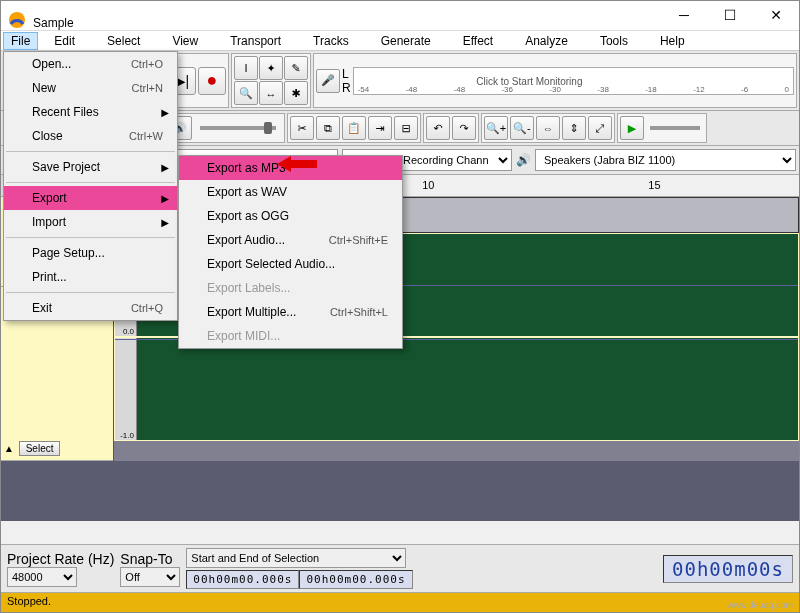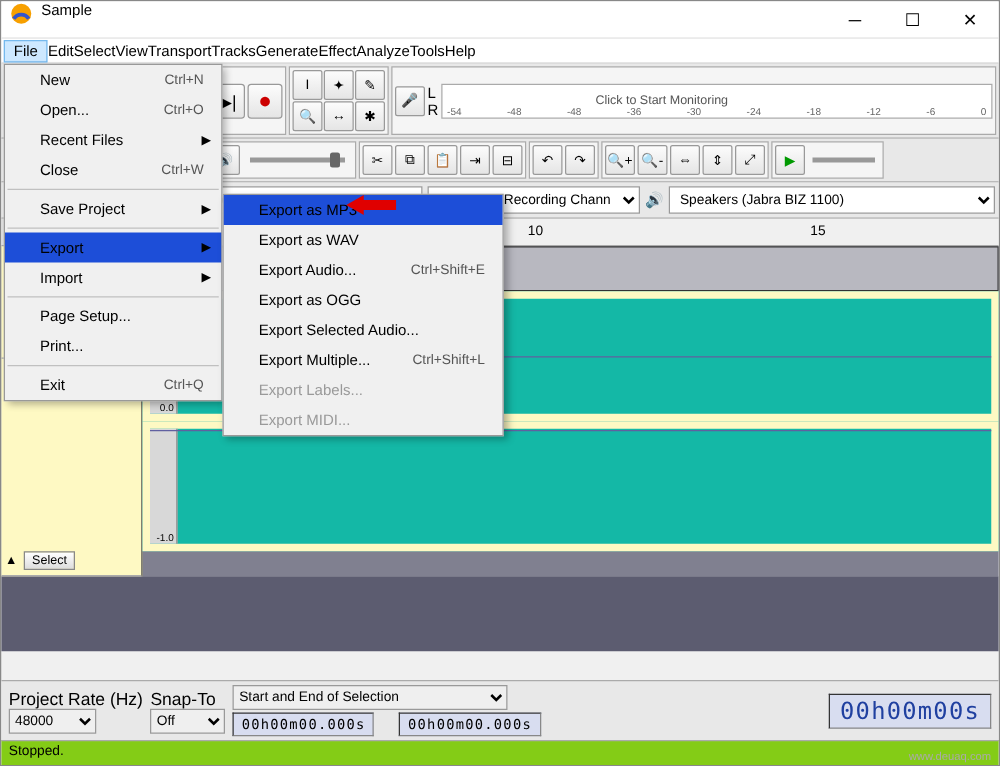--- a/index.html
+++ b/index.html
@@ -1,57 +1,57 @@
 <!DOCTYPE html>
 <html><head>
 <meta charset="utf-8">
 <style>
 * { box-sizing: border-box; margin: 0; padding: 0; font-family: "Segoe UI", Tahoma, sans-serif; }
 body { width: 800px; height: 613px; overflow: hidden; background: #f0f0f0; border: 1px solid #888; position: relative; font-size: 12px; }
-.titlebar { height: 30px; background: #fff; display: flex; align-items: flex-start; border-bottom: 1px solid #ddd; }
+.titlebar { height: 30px; background: #fff; display: flex; align-items: flex-end; border-bottom: 1px solid #ddd; }
 .titlebar .icon { width: 20px; height: 20px; margin: 0 6px; position: relative; }
 .titlebar .icon svg { width: 100%; height: 100%; }
 .titlebar .title { flex: 1; font-size: 12px; }
 .winbtn { width: 46px; height: 30px; display: flex; align-items: center; justify-content: center; font-size: 14px; }
 .menubar { height: 20px; background: #fff; display: flex; align-items: center; padding: 0 2px; font-size: 12px; border-bottom: 1px solid #ccc; }
-.menubar .menu { padding: 2px 0; }
+.menubar .menu { padding: 2px 16px; }
 .menubar .menu.active { background: #cde8ff; border: 1px solid #76b9ed; padding: 1px 7px; }
 .toolbars { background: #e8e8e8; border-bottom: 1px solid #aaa; padding: 2px; display: flex; flex-wrap: wrap; gap: 2px; }
 .tbgroup { display: flex; align-items: center; border: 1px solid #aaa; background: #f5f5f5; padding: 2px; gap: 2px; }
 .tbbtn { width: 28px; height: 28px; border: 1px solid #999; background: linear-gradient(#fcfcfc,#e5e5e5); border-radius: 3px; display: flex; align-items: center; justify-content: center; font-size: 14px; }
 .tbbtn.rec { color: #c00; font-size: 18px; }
 .smbtn { width: 24px; height: 24px; border: 1px solid #999; background: linear-gradient(#fcfcfc,#e5e5e5); border-radius: 2px; display: flex; align-items: center; justify-content: center; font-size: 11px; }
 .meter { flex: 1; height: 28px; border: 1px solid #aaa; background: #fff; position: relative; display: flex; align-items: center; }
 .meter .bars { flex: 1; height: 100%; position: relative; }
 .meter .clicktext { position: absolute; left: 40%; top: 50%; transform: translate(-50%,-50%); font-size: 10px; color: #555; }
 .meter .ticks { position: absolute; bottom: 0; left: 0; right: 0; display: flex; justify-content: space-between; font-size: 8px; color: #666; padding: 0 4px; }
 .devbar { display: flex; align-items: center; gap: 4px; padding: 3px; background: #e8e8e8; border-bottom: 1px solid #aaa; }
 .devbar select { font-size: 11px; height: 22px; border: 1px solid #999; background: #fff; padding: 1px 4px; }
 .timeline { height: 22px; background: #f0f0f0; border-bottom: 1px solid #aaa; position: relative; margin-left: 113px; font-size: 11px; }
 .timeline .tick { position: absolute; top: 4px; font-size: 11px; }
 .tracks { display: flex; background: #808090; }
 .trackhead { width: 113px; background: #fef9c3; border-right: 1px solid #555; font-size: 10px; }
 .trackhead .row { border-bottom: 1px solid #aaa; padding: 2px 3px; }
 .trackwave { flex: 1; position: relative; }
-.wave { background: #14b8a6; border: 6px solid #fef9c3; position: relative; }
+.wave { background: #14532d; border: 1px solid #fef9c3; position: relative; }
 .wave .mid { position: absolute; left: 0; right: 0; height: 1px; background: #6060a0; }
 .ruler { position: absolute; left: 0; width: 22px; background: #d8d8d8; border-right: 1px solid #888; font-size: 8px; text-align: right; padding-right: 2px; display: flex; flex-direction: column; justify-content: space-between; }
 .lowerpad { height: 60px; background: #5c5c70; }
 .bottombar { position: absolute; bottom: 20px; left: 0; right: 0; height: 48px; background: #e8e8e8; border-top: 1px solid #aaa; display: flex; align-items: center; gap: 6px; padding: 2px 6px; }
 .bottombar .lbl { font-size: 14px; }
 .bottombar select, .bottombar input { font-size: 11px; height: 20px; border: 1px solid #999; }
 .timecounter { background: #d8ddf0; border: 1px inset #888; padding: 2px 6px; font-size: 11px; font-family: monospace; letter-spacing: 1px; }
 .bigtime { font-size: 19px; background: #d8ddf0; border: 1px inset #888; padding: 2px 8px; font-family: monospace; letter-spacing: 1px; color: #2040a0; }
-.statusbar { position: absolute; bottom: 0; left: 0; right: 0; height: 20px; background: #84cc16; border-top: 1px solid #aaa; font-size: 11px; padding: 2px 6px; display:flex; justify-content:space-between; }
+.statusbar { position: absolute; bottom: 0; left: 0; right: 0; height: 20px; background: #eab308; border-top: 1px solid #aaa; font-size: 11px; padding: 2px 6px; display:flex; justify-content:space-between; }
 
 .dropdown { position: absolute; background: #f0f0f0; border: 1px solid #999; box-shadow: 3px 3px 6px rgba(0,0,0,0.3); font-size: 12px; z-index: 100; }
 .dropdown .item { height: 24px; display: flex; align-items: center; padding: 0 14px 0 28px; position: relative; white-space: nowrap; }
 .dropdown .item .kb { position: absolute; right: 14px; color: #555; font-size: 11px; }
 .dropdown .item .arr { position: absolute; right: 8px; font-size: 10px; }
-.dropdown .item.hl { background: #1d4ed8; }
+.dropdown .item.hl { background: #ec4899; }
 .dropdown .item.disabled { color: #999; }
 .dropdown .sep { height: 1px; background: #c0c0c0; margin: 3px 2px; }
 .redarrow { position: absolute; z-index: 200; }
 .selectbtn { border:1px solid #888; background:linear-gradient(#fff,#ddd); padding:1px 6px; font-size:10px; margin:2px; display:inline-block; }
 .watermark { position:absolute; bottom:2px; right:6px; font-size:9px; color:#aaa; }
 </style>
 </head>
 <body>
 
 <div class="titlebar">
@@ -102,21 +102,21 @@
     <div class="lr">L<br>R</div>
     <div class="meter">
       <div class="bars">
         <div class="clicktext">Click to Start Monitoring</div>
         <div class="ticks">
           <span>-54</span>
             <span>-48</span>
             <span>-48</span>
             <span>-36</span>
             <span>-30</span>
-            <span>-24</span>
+            <span>-38</span>
             <span>-18</span>
             <span>-12</span>
             <span>-6</span>
             <span>0</span>
         </div>
       </div>
     </div>
   </div>
 </div>
 
@@ -210,42 +210,42 @@
   <div>
     <div class="lbl">Project Rate (Hz)</div>
     <select style="width:70px"><option>48000</option></select>
   </div>
   <div>
     <div class="lbl">Snap-To</div>
     <select style="width:60px"><option>Off</option></select>
   </div>
   <div style="flex:0 0 auto">
     <select style="width:220px"><option>Start and End of Selection</option></select>
-    <div style="display:flex;gap:20px;margin-top:2px">
+    <div style="display:flex;gap:0;margin-top:2px">
       <div class="timecounter">00h00m00.000s</div>
       <div class="timecounter">00h00m00.000s</div>
     </div>
   </div>
   <div style="flex:1"></div>
   <div class="bigtime">00h00m00s</div>
 </div>
 
 <div class="statusbar">
   <span>Stopped.</span>
 </div>
 <div class="watermark">www.deuaq.com</div>
 
 <div class="dropdown" style="left:2px; top:50px; width:175px">
   <div class="item">
+      <span>Open...</span>
+      <span class="kb">Ctrl+O</span>
+    </div>
+  <div class="item">
       <span>New</span>
       <span class="kb">Ctrl+N</span>
-    </div>
-  <div class="item">
-      <span>Open...</span>
-      <span class="kb">Ctrl+O</span>
     </div>
   <div class="item">
       <span>Recent Files</span>
       <span class="arr">▶</span>
     </div>
   <div class="item">
       <span>Close</span>
       <span class="kb">Ctrl+W</span>
     </div>
   <div class="sep"></div>
@@ -277,35 +277,35 @@
 </div>
 
 <div class="dropdown" style="left:177px; top:154px; width:225px">
   <div class="item hl">
       <span>Export as MP3</span>
     </div>
   <div class="item">
       <span>Export as WAV</span>
     </div>
   <div class="item">
+      <span>Export as OGG</span>
+    </div>
+  <div class="item">
       <span>Export Audio...</span>
       <span class="kb">Ctrl+Shift+E</span>
     </div>
   <div class="item">
-      <span>Export as OGG</span>
-    </div>
-  <div class="item">
       <span>Export Selected Audio...</span>
+    </div>
+  <div class="item disabled">
+      <span>Export Labels...</span>
     </div>
   <div class="item">
       <span>Export Multiple...</span>
       <span class="kb">Ctrl+Shift+L</span>
-    </div>
-  <div class="item disabled">
-      <span>Export Labels...</span>
     </div>
   <div class="item disabled">
       <span>Export MIDI...</span>
     </div>
 </div>
 
 <svg class="redarrow" style="left:276px; top:153px" width="40" height="20">
   <polygon points="0,10 14,2 14,6 40,6 40,14 14,14 14,18" fill="#e00000"></polygon>
 </svg>
 

